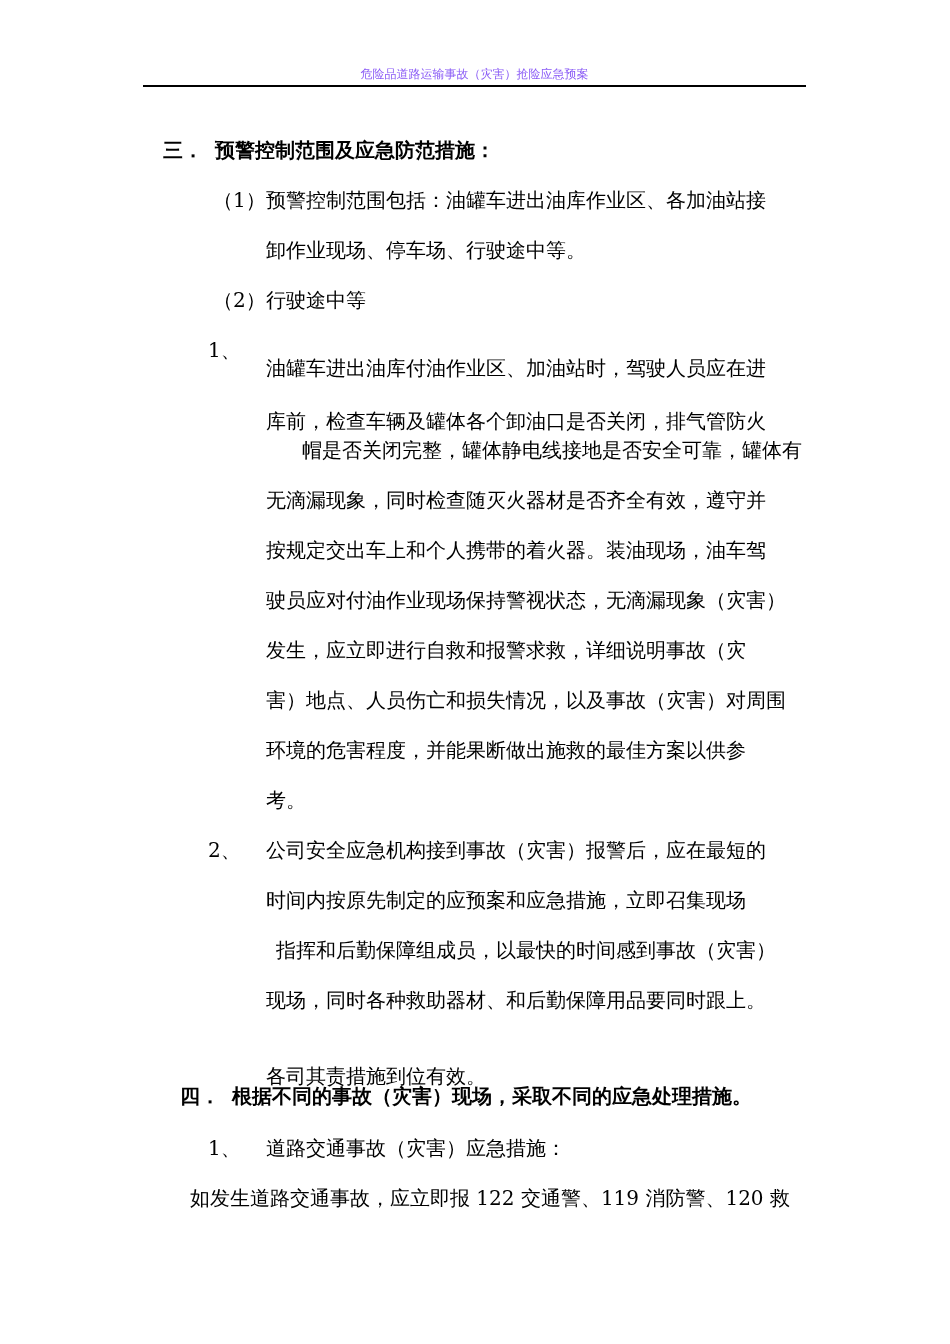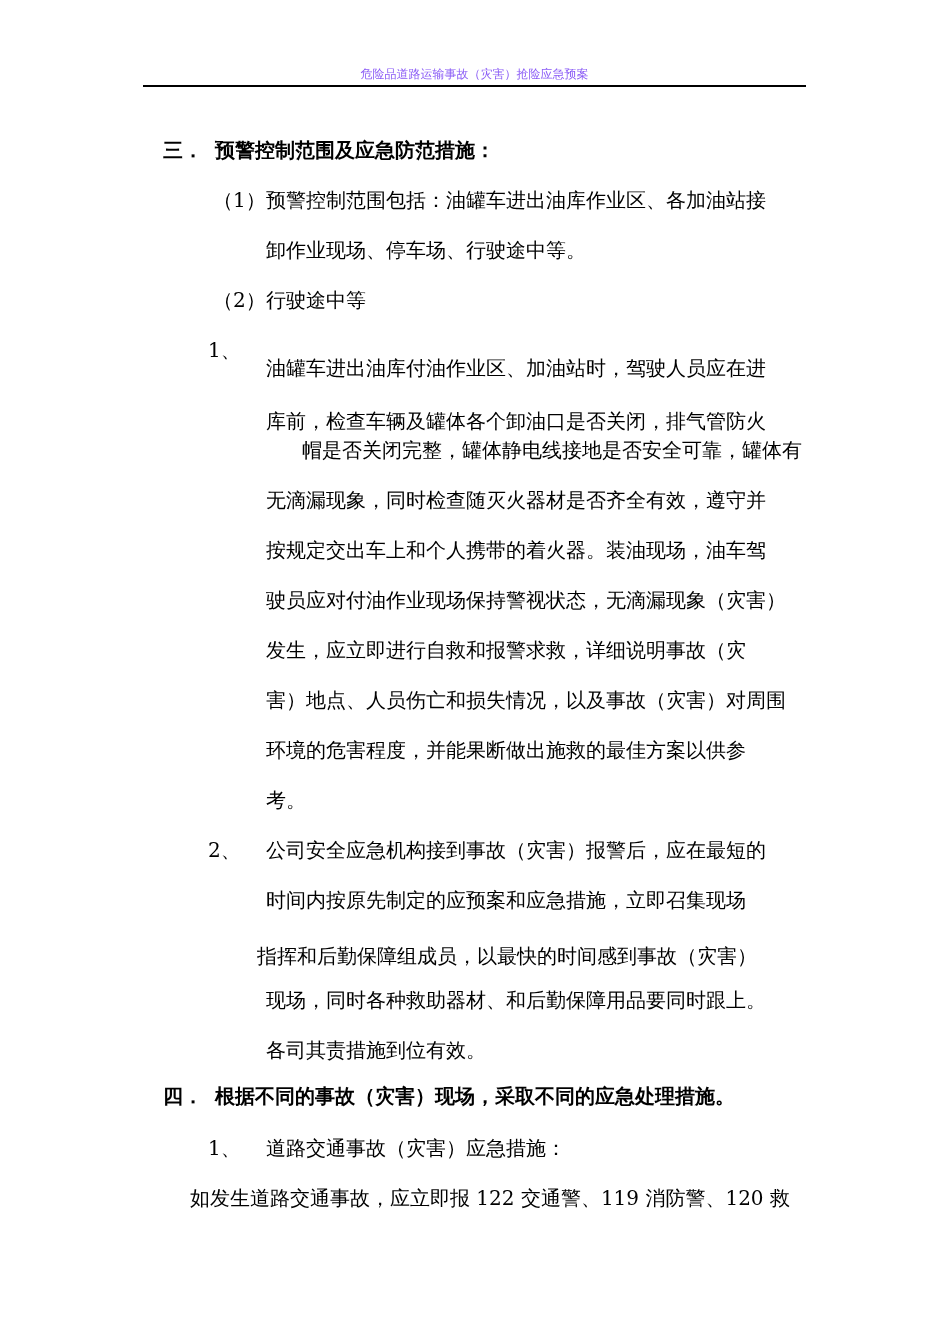--- a/index.html
+++ b/index.html
@@ -48,23 +48,23 @@
   <div class="line" style="left:266px; top:538px;text-align:center;">按规定交出车上和个人携带的着火器。装油现场，油车驾</div>
   <div class="line" style="left:266px; top:588px;">驶员应对付油作业现场保持警视状态，无滴漏现象（灾害）</div>
   <div class="line" style="left:266px; top:638px;">发生，应立即进行自救和报警求救，详细说明事故（灾</div>
   <div class="line" style="left:266px; top:688px;">害）地点、人员伤亡和损失情况，以及事故（灾害）对周围</div>
   <div class="line" style="left:266px; top:738px;">环境的危害程度，并能果断做出施救的最佳方案以供参</div>
   <div class="line" style="left:266px; top:788px;">考。</div>
 
   <div class="num" style="left:208px; top:838px;">2、</div>
   <div class="line" style="left:266px; top:838px;">公司安全应急机构接到事故（灾害）报警后，应在最短的</div>
   <div class="line" style="left:266px; top:888px;">时间内按原先制定的应预案和应急措施，立即召集现场</div>
-  <div class="line" style="left:257px; top:938px;margin-top:6px;">指挥和后勤保障组成员，以最快的时间感到事故（灾害）</div>
+  <div class="line" style="left:276px; top:938px;">指挥和后勤保障组成员，以最快的时间感到事故（灾害）</div>
   <div class="line" style="left:266px; top:988px;">现场，同时各种救助器材、和后勤保障用品要同时跟上。</div>
-  <div class="line" style="left:266px; top:1038px;">各司其责措施到位有效。</div>
+  <div class="line" style="left:266px; top:1064px;">各司其责措施到位有效。</div>
 </div>
 
 <div>
-  <div class="line bold" style="left:163px; top:1086px;">四．  根据不同的事故（灾害）现场，采取不同的应急处理措施。</div>
+  <div class="line bold" style="left:180px; top:1086px;">四．  根据不同的事故（灾害）现场，采取不同的应急处理措施。</div>
   <div class="num" style="left:208px; top:1136px;">1、</div>
   <div class="line" style="left:266px; top:1136px;">道路交通事故（灾害）应急措施：</div>
   <div class="line" style="left:190px; top:1186px;">如发生道路交通事故，应立即报 122 交通警、119 消防警、120 救</div>
 </div>
 
 </body></html>

